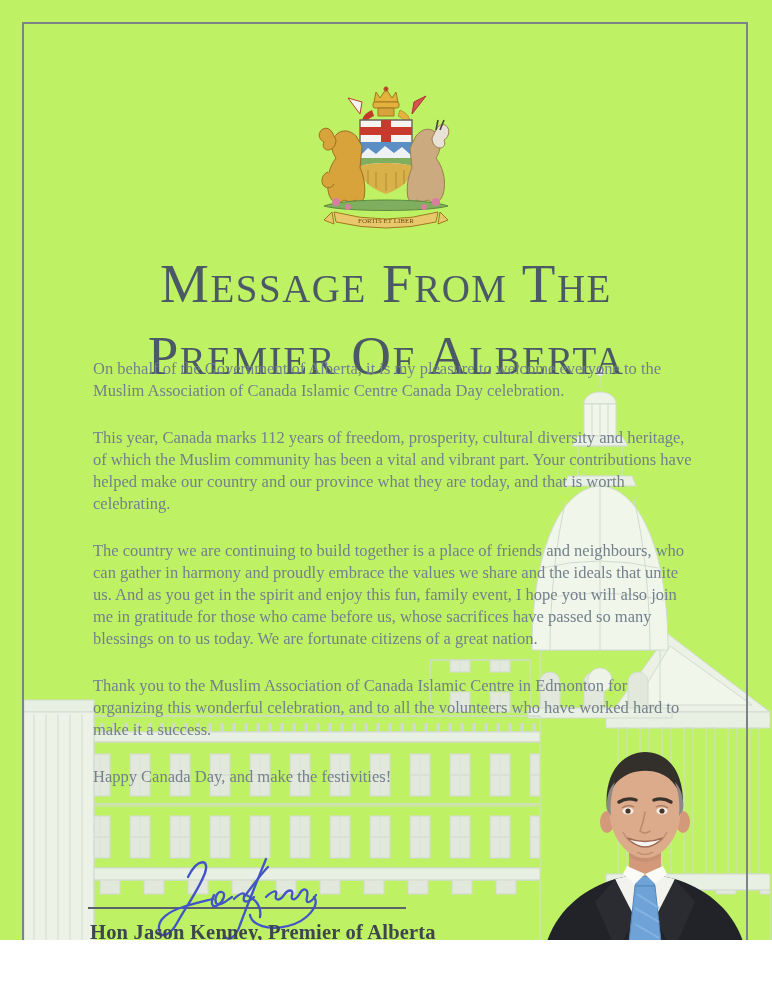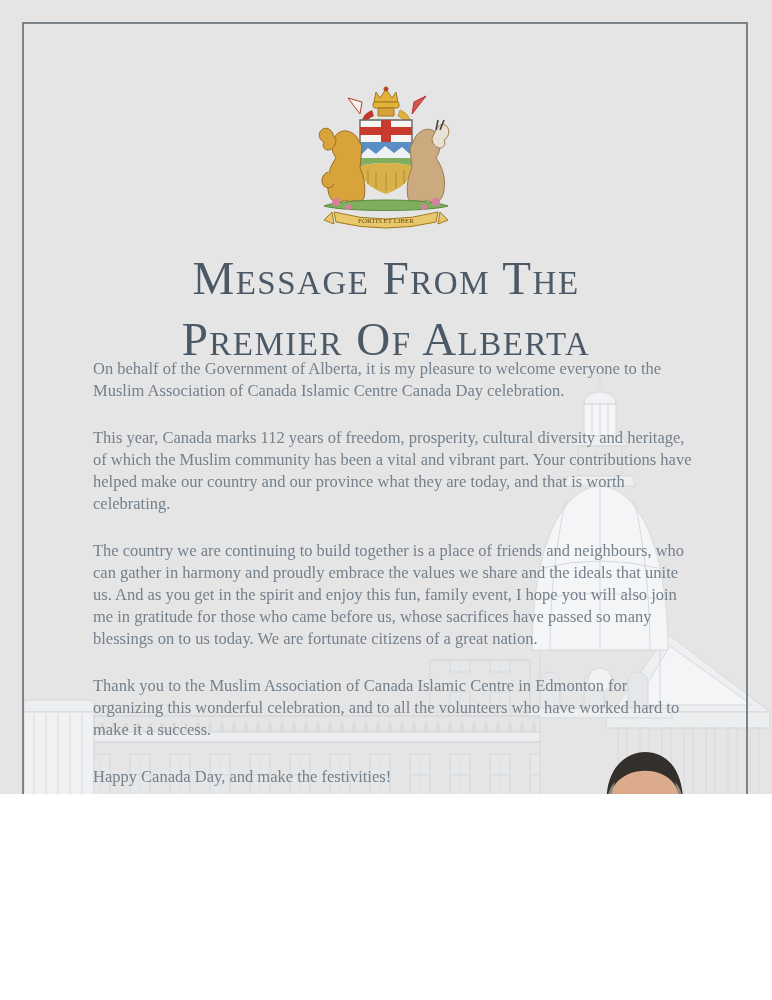--- a/index.html
+++ b/index.html
@@ -1,31 +1,31 @@
 <!DOCTYPE html>
 <html><head>
 <meta charset="utf-8">
 <style>
   html,body{margin:0;padding:0;background:#ffffff;}
   .page{
-    position:relative;width:772px;height:794px;background:#e5e5e5;
+    position:relative;width:772px;height:940px;background:#bef264;
     overflow:hidden;font-family:"Liberation Serif", serif;
   }
   .frame{
     position:absolute;left:22px;top:22px;width:726px;height:954px;
     border:2px solid #7b8389;box-sizing:border-box;pointer-events:none;z-index:6;
   }
   .watermark{position:absolute;left:0;top:0;width:772px;height:1000px;z-index:0;}
   .coat-of-arms{
     position:absolute;left:50%;top:80px;transform:translateX(-50%);
     width:168px;height:152px;z-index:2;
   }
   .title{
     position:absolute;left:0;top:248px;width:772px;margin:0;text-align:center;
-    font-variant:small-caps;font-weight:400;font-size:47px;line-height:1.3;
+    font-variant:small-caps;font-weight:400;font-size:55px;line-height:1.3;
     letter-spacing:1.5px;color:#4b5967;z-index:2;
   }
   .letter-body{
     position:absolute;left:93px;top:358px;width:600px;z-index:2;
     font-size:16.5px;line-height:22px;color:#74808c;
   }
   .letter-body p{margin:0 0 25px 0;}
   .sig-line{
     position:absolute;left:88px;top:907px;width:318px;height:2px;
     background:#5a626a;z-index:3;

